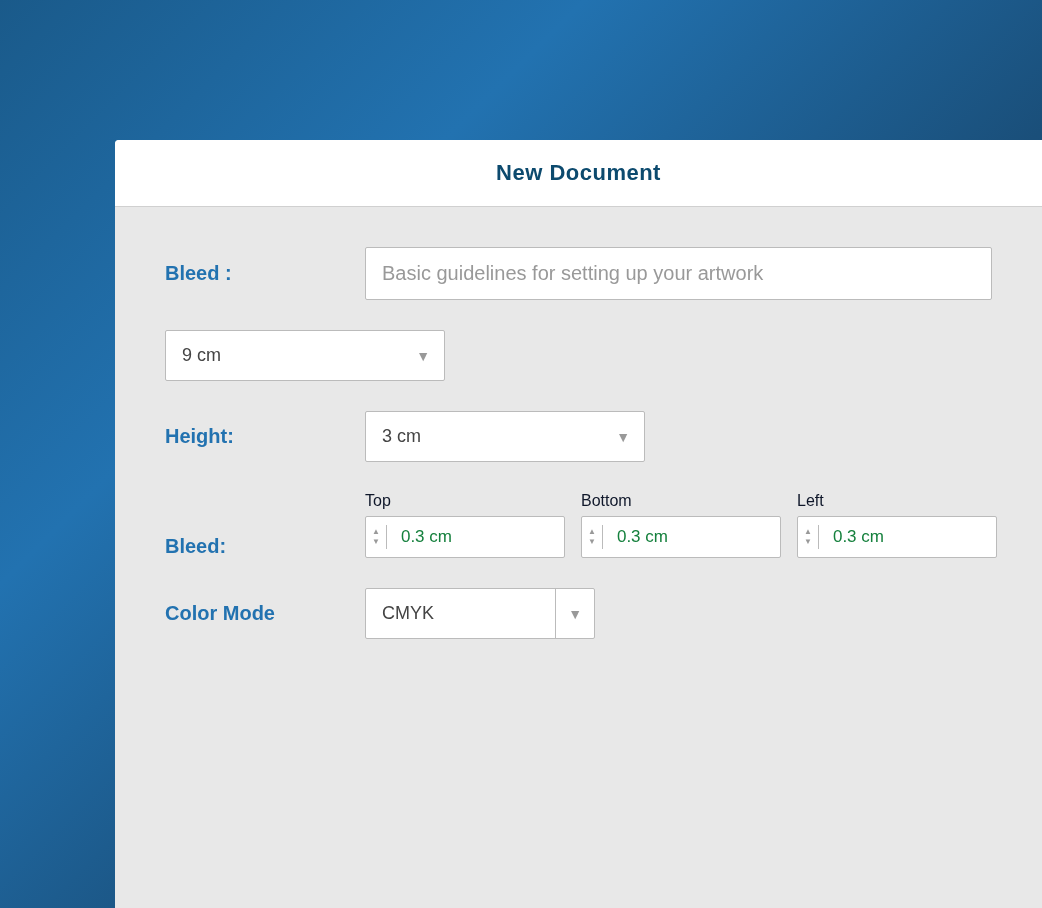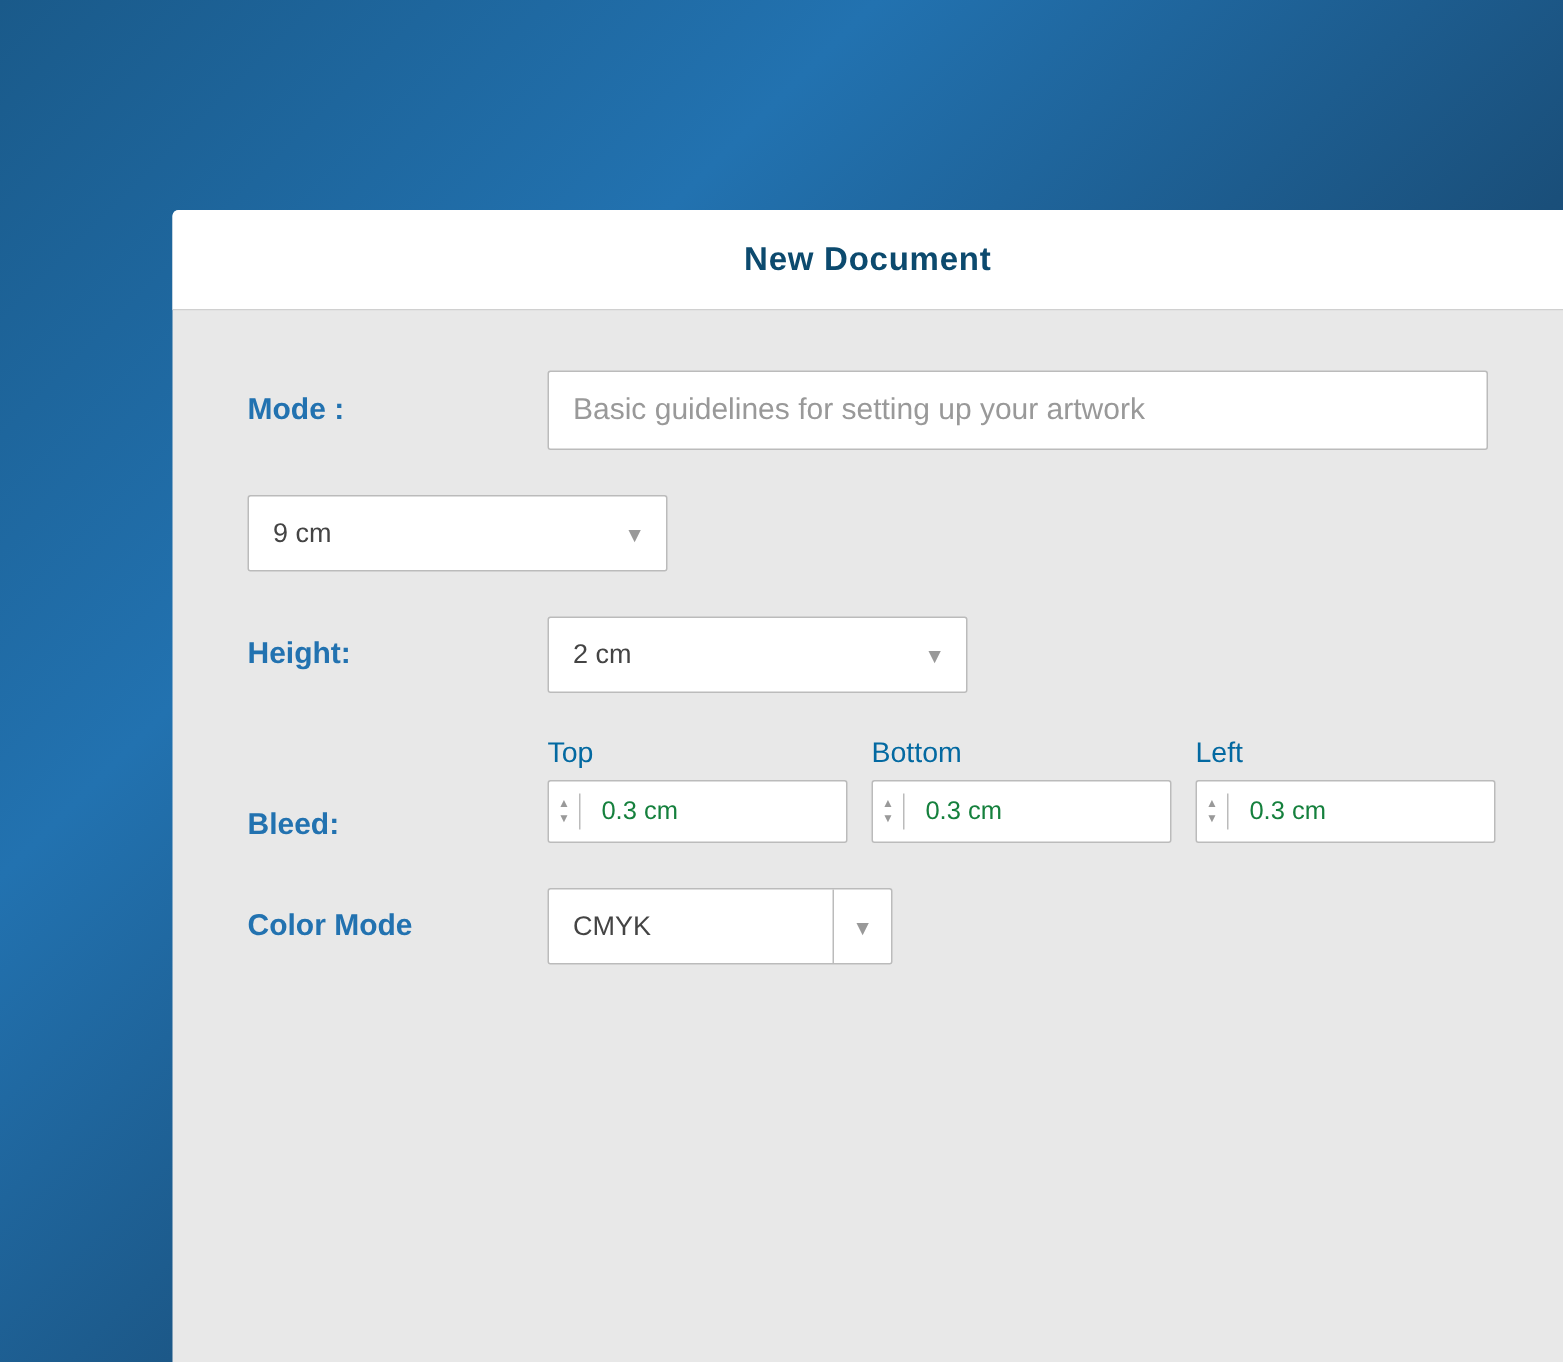--- a/index.html
+++ b/index.html
@@ -113,22 +113,22 @@
       display: flex;
       gap: 16px;
     }
 
     .bleed-group {
       display: flex;
       flex-direction: column;
     }
 
     .bleed-label {
-      font-size: 19px;
-      color: #0369a1;
+      font-size: 16px;
+      color: #0f172a;
       margin-bottom: 6px;
       font-weight: normal;
     }
 
     .spinner-control {
       display: flex;
       align-items: center;
       border: 1.5px solid #bbb;
       border-radius: 2px;
       background: #fff;
@@ -188,40 +188,40 @@
 <div class="background"></div>
 
 <div class="dialog">
   <div class="dialog-header">
     <span class="dialog-title">New Document</span>
   </div>
 
   <div class="dialog-body">
 
     <div class="form-row">
-      <div class="form-label">Mode :</div>
+      <div class="form-label">Bleed :</div>
       <div class="form-control">
         <input class="text-input" type="text" value="Basic guidelines for setting up your artwork" style="">
       </div>
     </div>
 
     <div class="form-row">
       <div class="form-control">
         <div class="select-wrapper">
           <span class="select-value">9 cm</span>
           <span class="select-arrow">▼</span>
         </div>
       </div>
     </div>
 
     <div class="form-row">
       <div class="form-label">Height:</div>
       <div class="form-control">
         <div class="select-wrapper">
-          <span class="select-value">2 cm</span>
+          <span class="select-value">3 cm</span>
           <span class="select-arrow">▼</span>
         </div>
       </div>
     </div>
 
     <div class="form-row bleed-row">
       <div class="form-label">Bleed:</div>
       <div class="form-control">
         <div class="bleed-controls">
 

